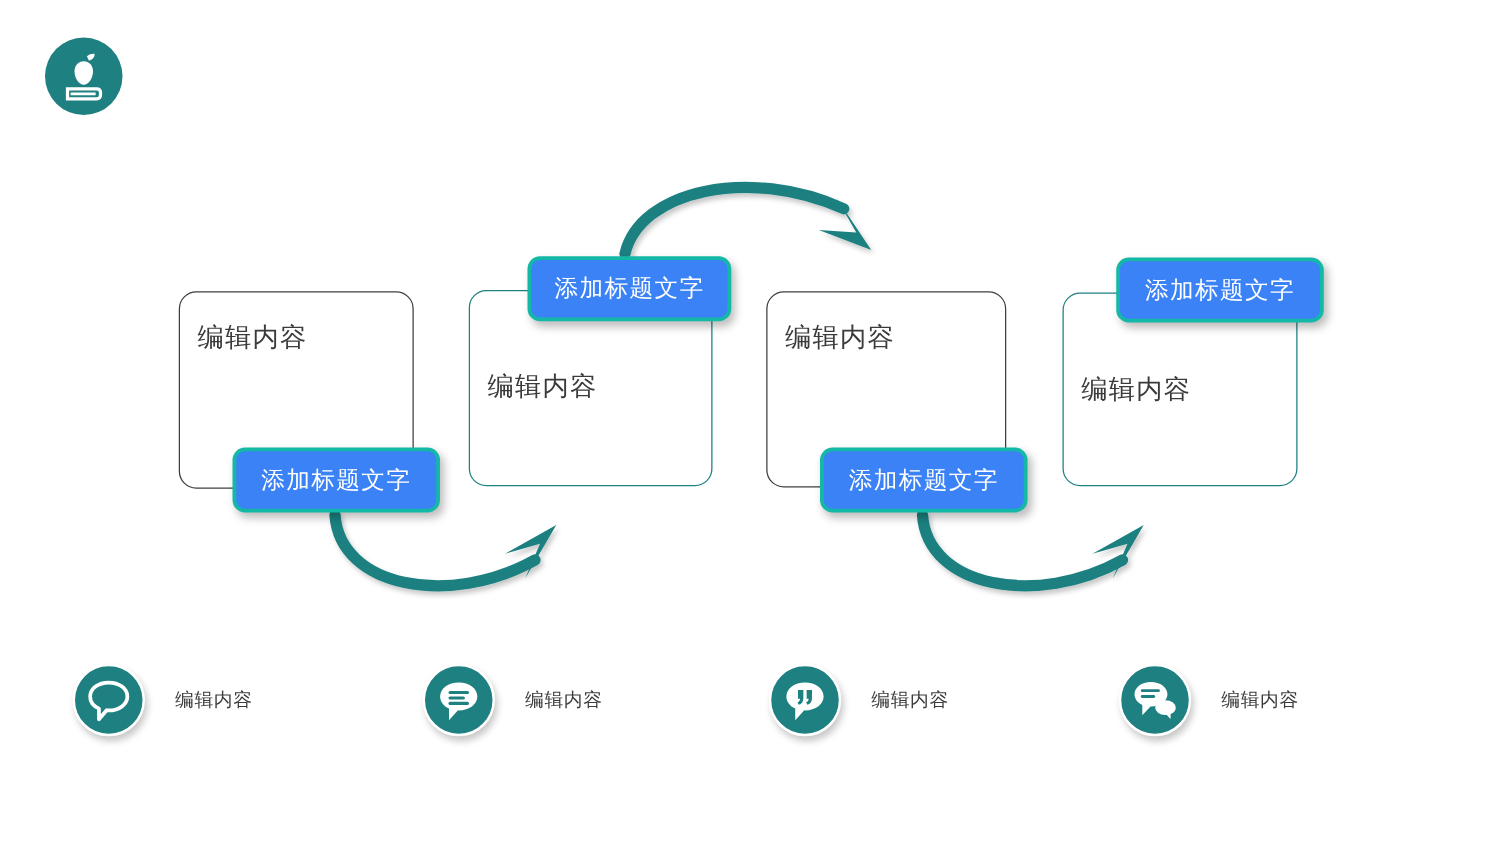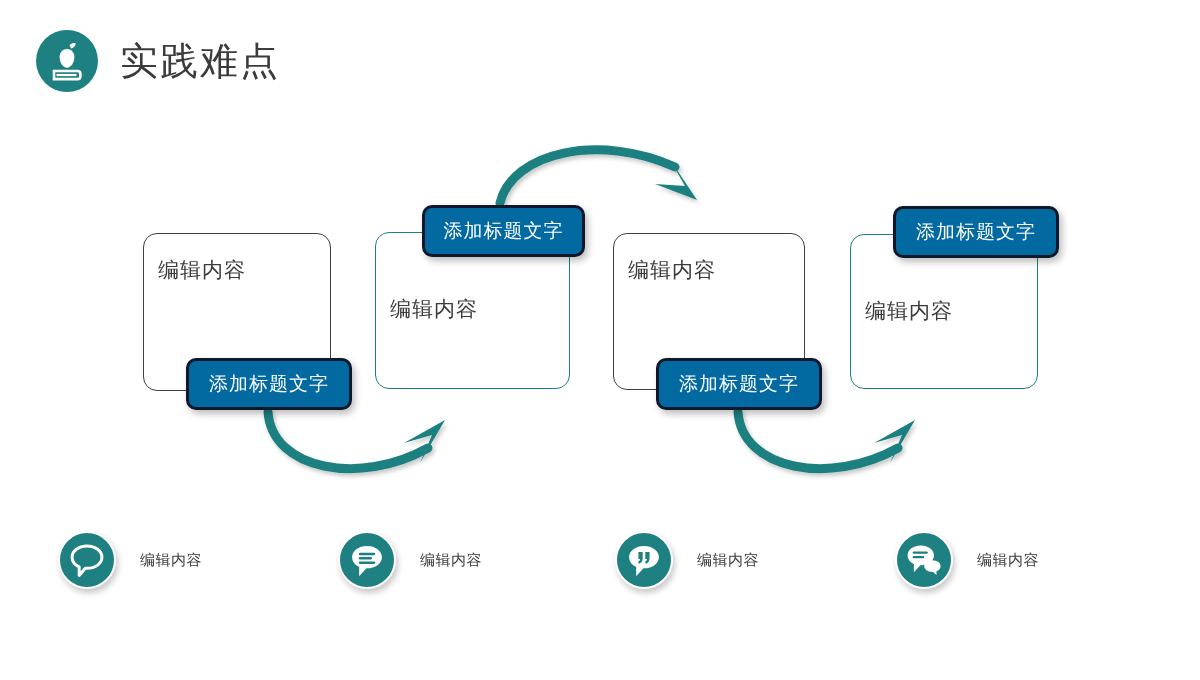--- a/index.html
+++ b/index.html
@@ -71,23 +71,23 @@
     left: 14px;
     font-size: 21px;
     color: #3b3b3b;
     white-space: nowrap;
     letter-spacing: 1px;
   }
 
   
   .chip {
     position: absolute;
-    background: #0369a1;
+    background: #3b82f6;
     border-radius: 10px;
-    border: 3px solid #0f172a;
+    border: 3px solid #14b8a6;
     box-sizing: border-box;
     display: flex;
     align-items: center;
     justify-content: center;
     box-shadow: 3px 4px 7px rgba(0,0,0,0.26);
     color: #ffffff;
     font-size: 19px;
     letter-spacing: 1px;
     white-space: nowrap;
   }
@@ -129,21 +129,20 @@
       <path d="M33.5 15.0 C35.6 13.0 38.6 12.6 39.7 13.2 C39.8 15.6 37.8 17.9 35.1 18.4 Z" fill="#ffffff"></path>
 
       <path d="M31.0 19.0 C26.8 19.0 23.6 22.4 23.6 27.0 C23.6 32.4 27.0 37.8 31.0 37.8
                C35.0 37.8 38.4 32.4 38.4 27.0 C38.4 22.4 35.2 19.0 31.0 19.0 Z" fill="#ffffff"></path>
 
       <path d="M18.0 41.0 L41.5 41.0 C43.2 41.0 44.4 42.2 44.4 43.9 L44.4 46.2
                C44.4 47.9 43.2 49.1 41.5 49.1 L18.0 49.1 Z" fill="none" stroke="#ffffff" stroke-width="2.6"></path>
       <line x1="20.5" y1="45.0" x2="40.5" y2="45.0" stroke="#ffffff" stroke-width="2.2"></line>
     </svg>
   </div>
-  <div id="page-title">实践难点</div>
 </div>
 
 <div id="stage">
 
   <svg id="arrows" viewBox="0 0 1200 680" xmlns="http://www.w3.org/2000/svg">
     <defs>
       <filter id="softshadow" x="-20%" y="-20%" width="150%" height="160%">
         <feDropShadow dx="2" dy="3" stdDeviation="2.2" flood-color="#000000" flood-opacity="0.22"></feDropShadow>
       </filter>
     </defs>

